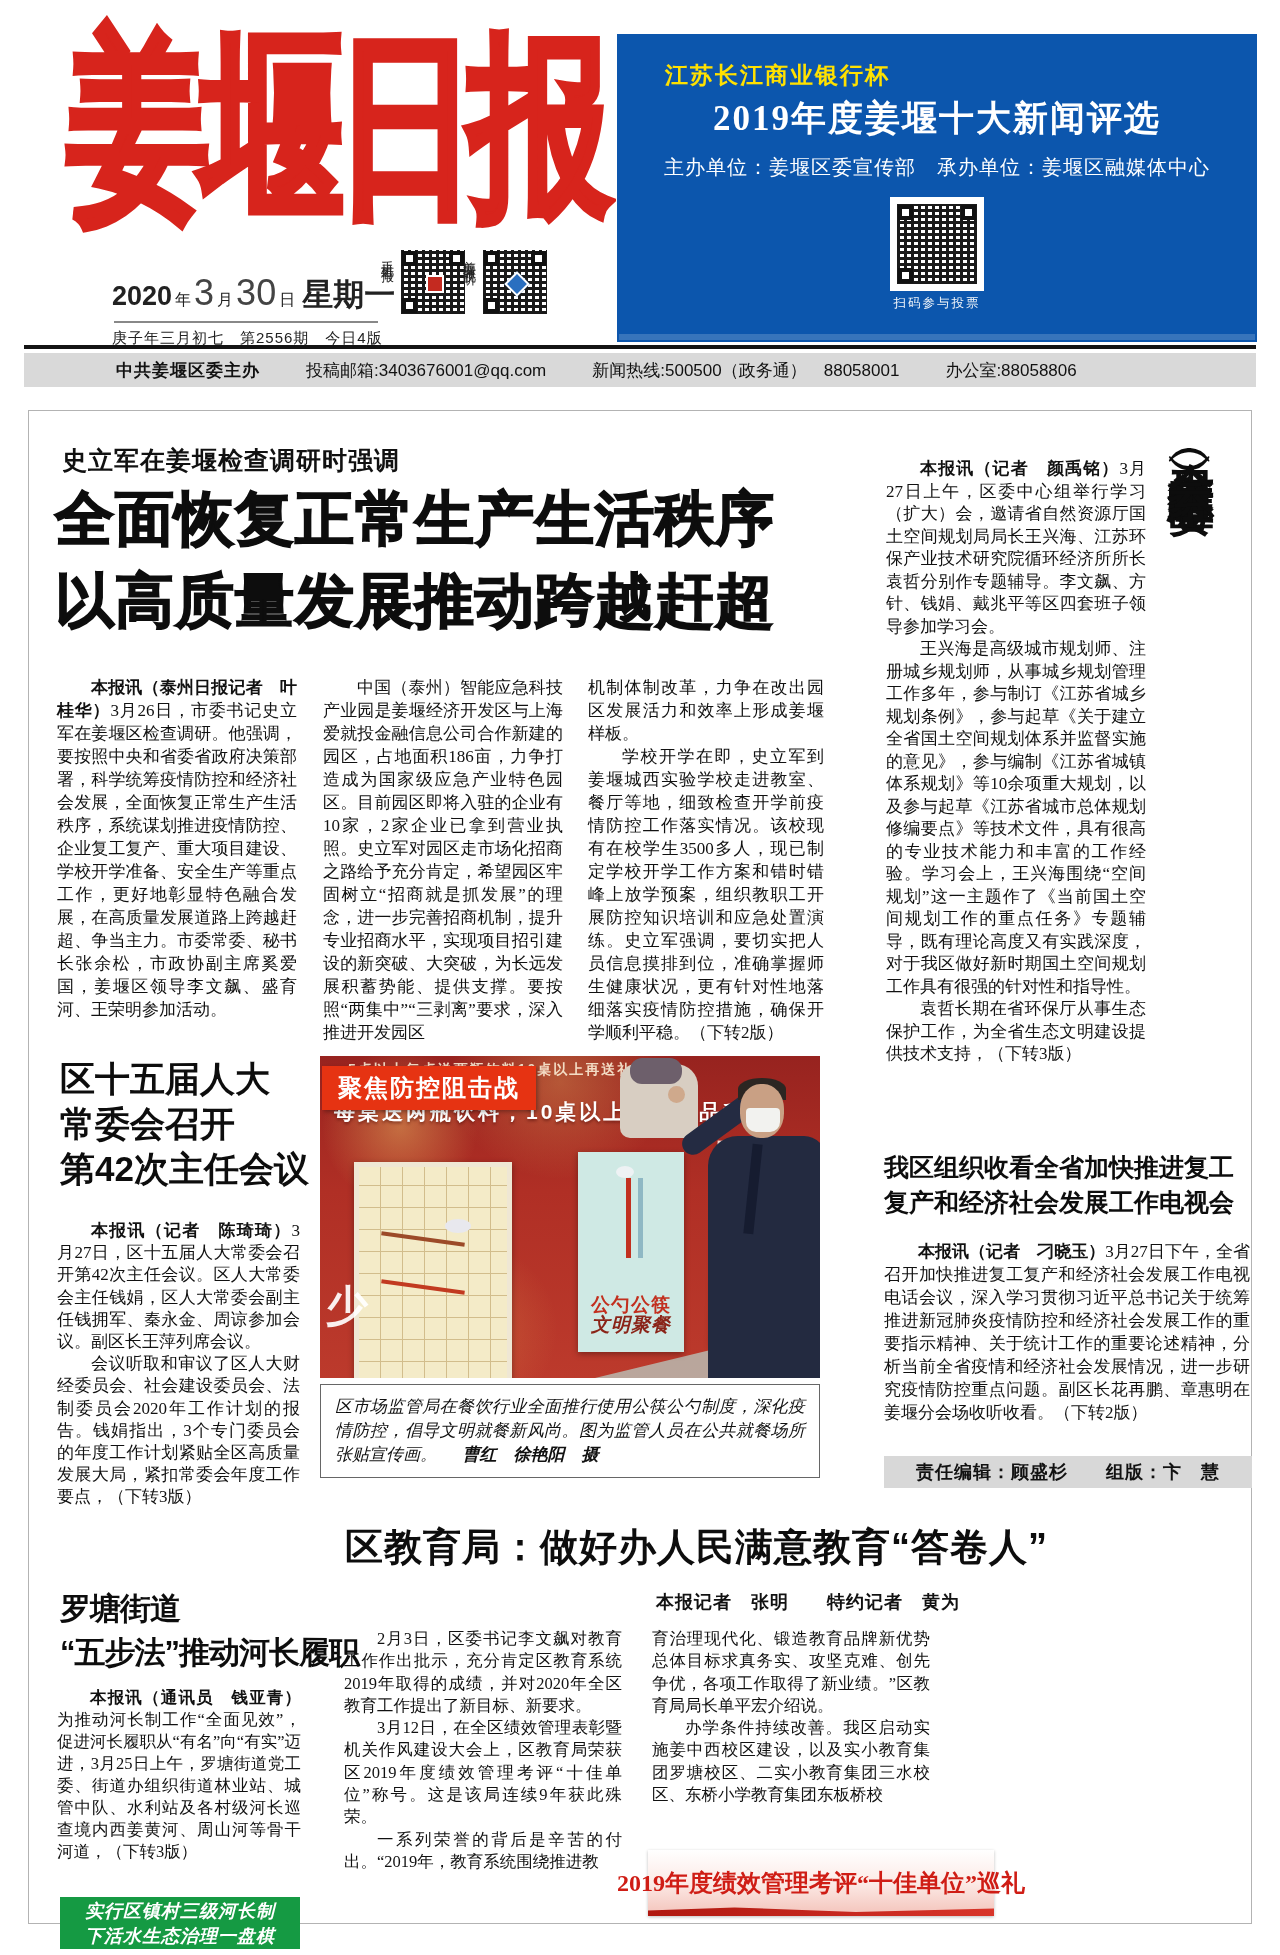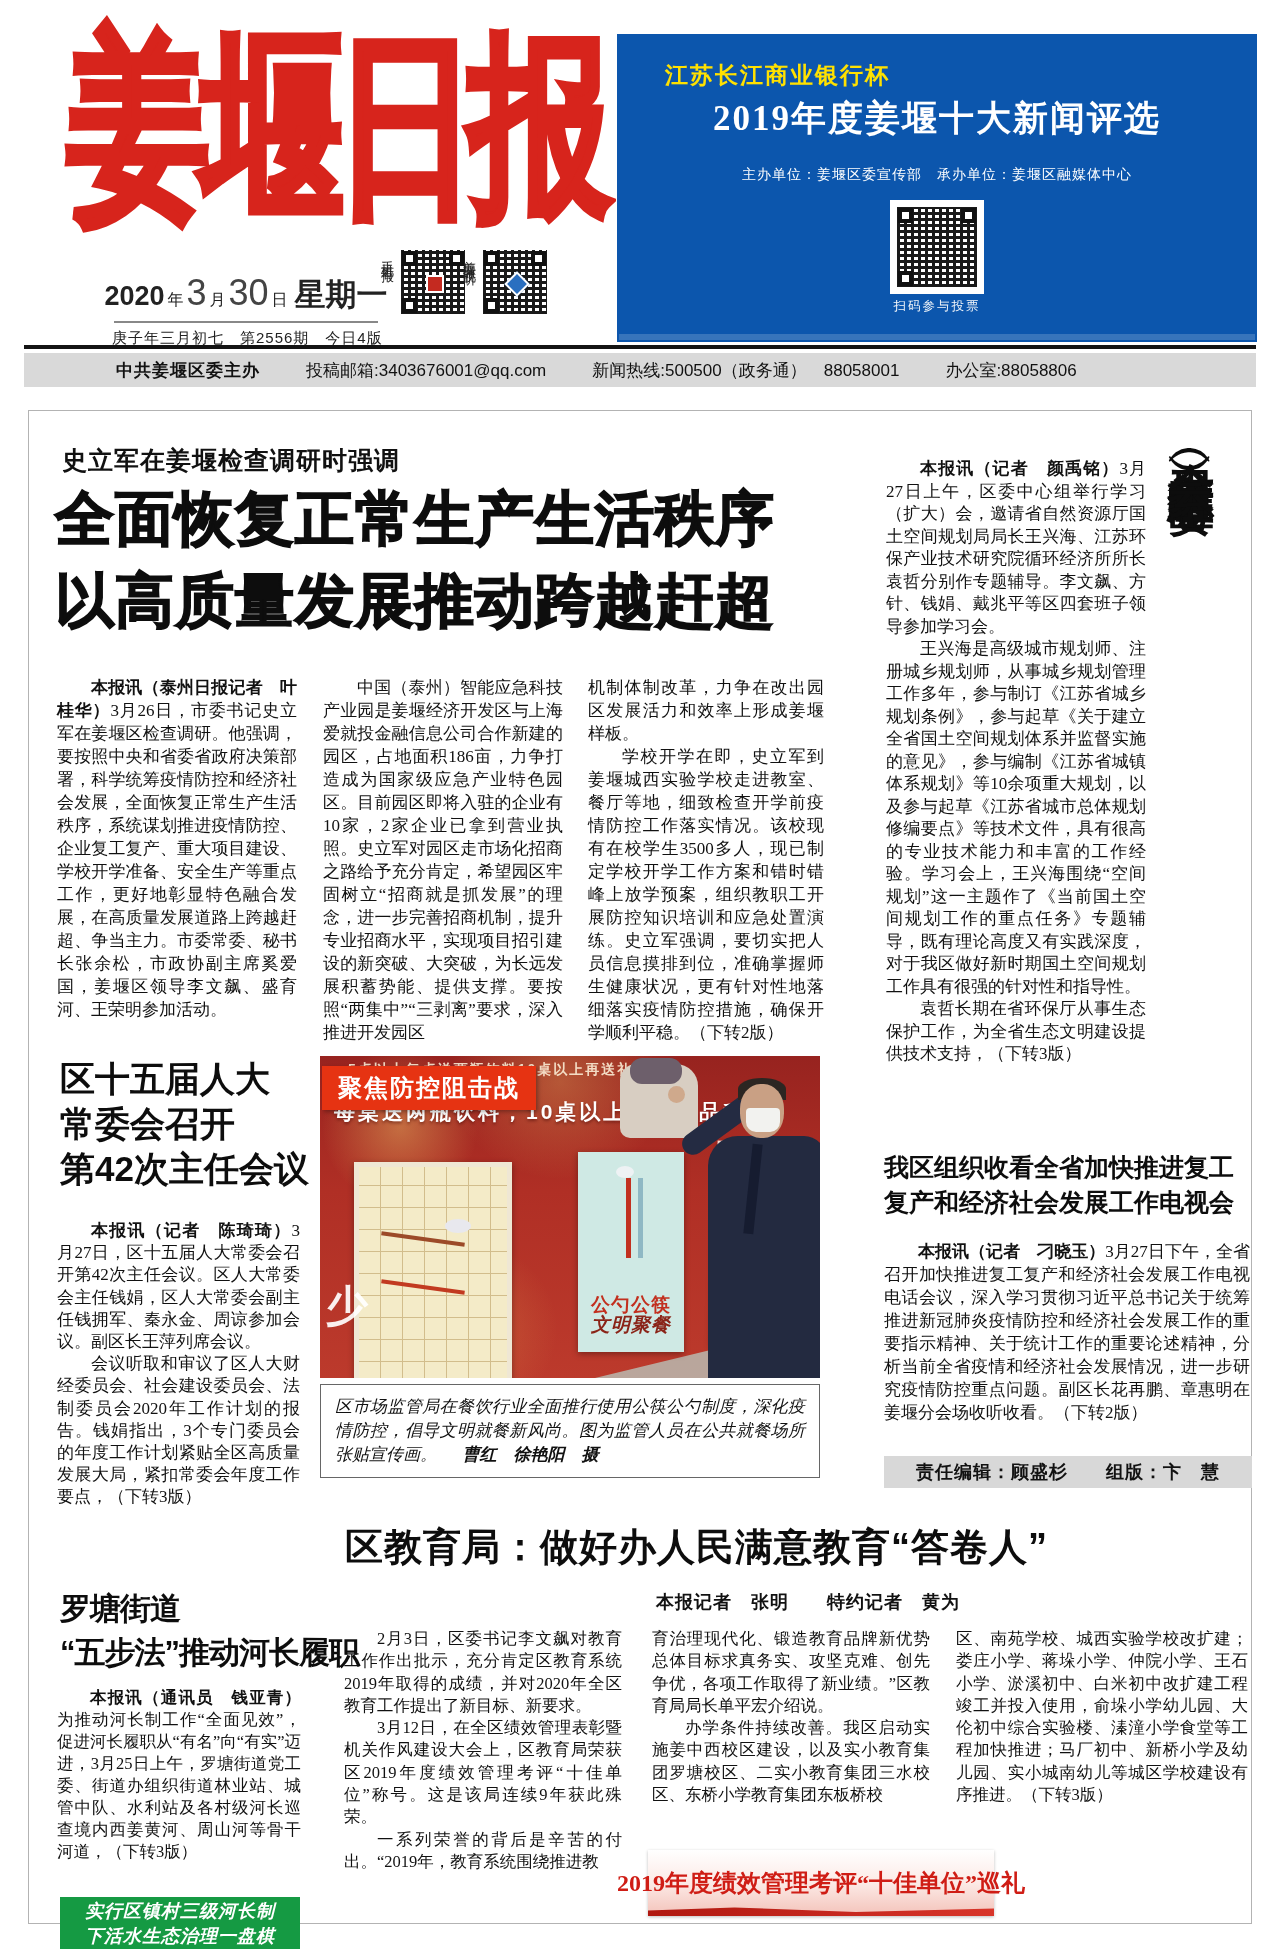--- a/index.html
+++ b/index.html
@@ -8,21 +8,21 @@
 
   
   .masthead{position:absolute;left:48px;top:6px;width:575px;height:245px;
             display:flex;align-items:center;justify-content:center;}
   .masthead span{font-family:"DejaVu Serif",serif;font-weight:900;font-size:142px;
             color:#d7241c;-webkit-text-stroke:5px #d7241c;letter-spacing:-8px;
             transform:scaleY(1.38);white-space:nowrap;}
 
   .dateblock{position:absolute;left:112px;top:272px;width:268px;text-align:center;
             font-family:"Liberation Sans",sans-serif;}
-  .d1{display:flex;align-items:baseline;justify-content:center;gap:2px;white-space:nowrap;}
+  .d1{display:flex;align-items:baseline;gap:2px;white-space:nowrap;}
   .d1 .big{font-size:27px;font-weight:bold;color:#222;}
   .d1 .num{font-size:36px;font-weight:400;color:#444;}
   .d1 .u{font-size:16px;color:#222;padding:0 1px;}
   .d1 .wk{font-size:31px;font-weight:bold;margin-left:4px;color:#222;}
   .dsep{border-top:2px solid #888;margin:5px 2px 6px 2px;}
   .d2{font-size:15px;color:#222;letter-spacing:1px;white-space:nowrap;}
 
   .qru{position:absolute;top:250px;display:flex;gap:5px;}
   .qru .vlab{writing-mode:vertical-rl;font-family:"Liberation Sans",sans-serif;
              font-size:13px;letter-spacing:3px;color:#222;height:70px;}
@@ -38,21 +38,21 @@
   .qr .clogo{position:absolute;left:50%;top:50%;width:14px;height:14px;margin:-7px 0 0 -7px;
       border:2px solid #fff;}
   .clogo.red{background:#c42a20;} .clogo.blue{background:#2a6fc0;transform:rotate(45deg);}
 
   
   .promo{position:absolute;left:617px;top:34px;width:640px;height:308px;
          background:#0c56ad;box-shadow:inset 0 0 0 2px #0c56ad,inset 0 -8px 0 rgba(255,255,255,.18);
          font-family:"Liberation Sans",sans-serif;color:#fff;text-align:center;box-sizing:border-box;}
   .promo .kick{margin:26px 0 4px 48px;text-align:left;font-size:23px;font-weight:bold;color:#ffe100;letter-spacing:2px;}
   .promo .ttl{font-family:"Liberation Serif",serif;font-size:35px;font-weight:900;letter-spacing:2px;}
-  .promo .org{margin-top:24px;font-size:14px;letter-spacing:1px;}
+  .promo .org{margin-top:12px;font-size:20px;letter-spacing:1px;}
   .pqr{width:94px;height:94px;background:#fff;margin:16px auto 4px auto;padding:7px;box-sizing:border-box;}
   .pqr .qr{width:80px;height:80px;}
   .promo .scan{font-size:12.5px;letter-spacing:2px;opacity:.95;}
 
   
   .toprule{position:absolute;left:24px;width:1232px;top:345px;height:4px;background:#141414;}
   .infobar{position:absolute;left:24px;width:1232px;top:353px;height:34px;background:#d9d9d9;
            display:flex;align-items:center;font-family:"Liberation Sans",sans-serif;
            font-size:17px;color:#111;box-sizing:border-box;padding-left:92px;gap:46px;white-space:nowrap;}
   .infobar .pub{font-weight:bold;letter-spacing:1px;}
@@ -320,23 +320,20 @@
   <div class="edu-by">本报记者　张明　　特约记者　黄为</div>
   <div class="bt" id="edu-c1">
     <p>2月3日，区委书记李文飙对教育工作作出批示，充分肯定区教育系统2019年取得的成绩，并对2020年全区教育工作提出了新目标、新要求。</p>
     <p>3月12日，在全区绩效管理表彰暨机关作风建设大会上，区教育局荣获区2019年度绩效管理考评“十佳单位”称号。这是该局连续9年获此殊荣。</p>
     <p>一系列荣誉的背后是辛苦的付出。“2019年，教育系统围绕推进教</p>
   </div>
   <div class="bt" id="edu-c2">
     <p class="cont">育治理现代化、锻造教育品牌新优势总体目标求真务实、攻坚克难、创先争优，各项工作取得了新业绩。”区教育局局长单平宏介绍说。</p>
     <p>办学条件持续改善。我区启动实施姜中西校区建设，以及实小教育集团罗塘校区、二实小教育集团三水校区、东桥小学教育集团东板桥校</p>
   </div>
-  <div class="bt" id="edu-c3">
-    <p class="cont">区、南苑学校、城西实验学校改扩建；娄庄小学、蒋垛小学、仲院小学、王石小学、淤溪初中、白米初中改扩建工程竣工并投入使用，俞垛小学幼儿园、大伦初中综合实验楼、溱潼小学食堂等工程加快推进；马厂初中、新桥小学及幼儿园、实小城南幼儿等城区学校建设有序推进。（下转3版）</p>
-  </div>
 
   <div class="lt-h lt-h1">罗塘街道</div>
   <div class="lt-h lt-h2">“五步法”推动河长履职</div>
   <div class="bt" id="lt-body">
     <p><b class="li">本报讯（通讯员　钱亚青）</b><span>为推动河长制工作“全面见效”，促进河长履职从“有名”向“有实”迈进，3月25日上午，罗塘街道党工委、街道办组织街道林业站、城管中队、水利站及各村级河长巡查境内西姜黄河、周山河等骨干河道，（下转3版）</span></p>
   </div>
   <div class="slogan">
     <div>实行区镇村三级河长制</div>
     <div>下活水生态治理一盘棋</div>
   </div>

